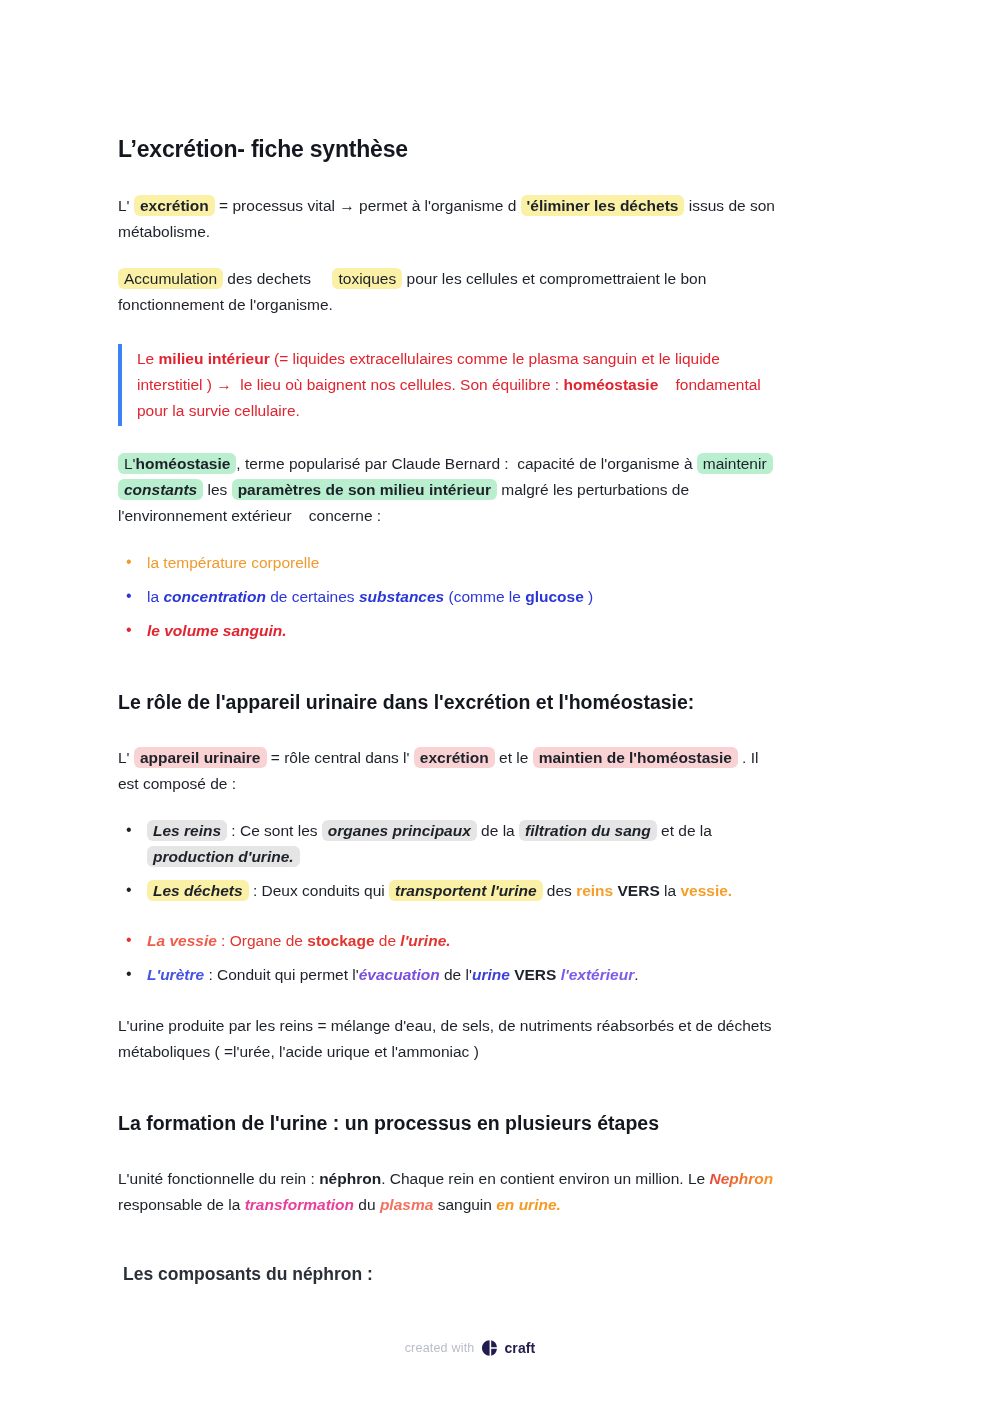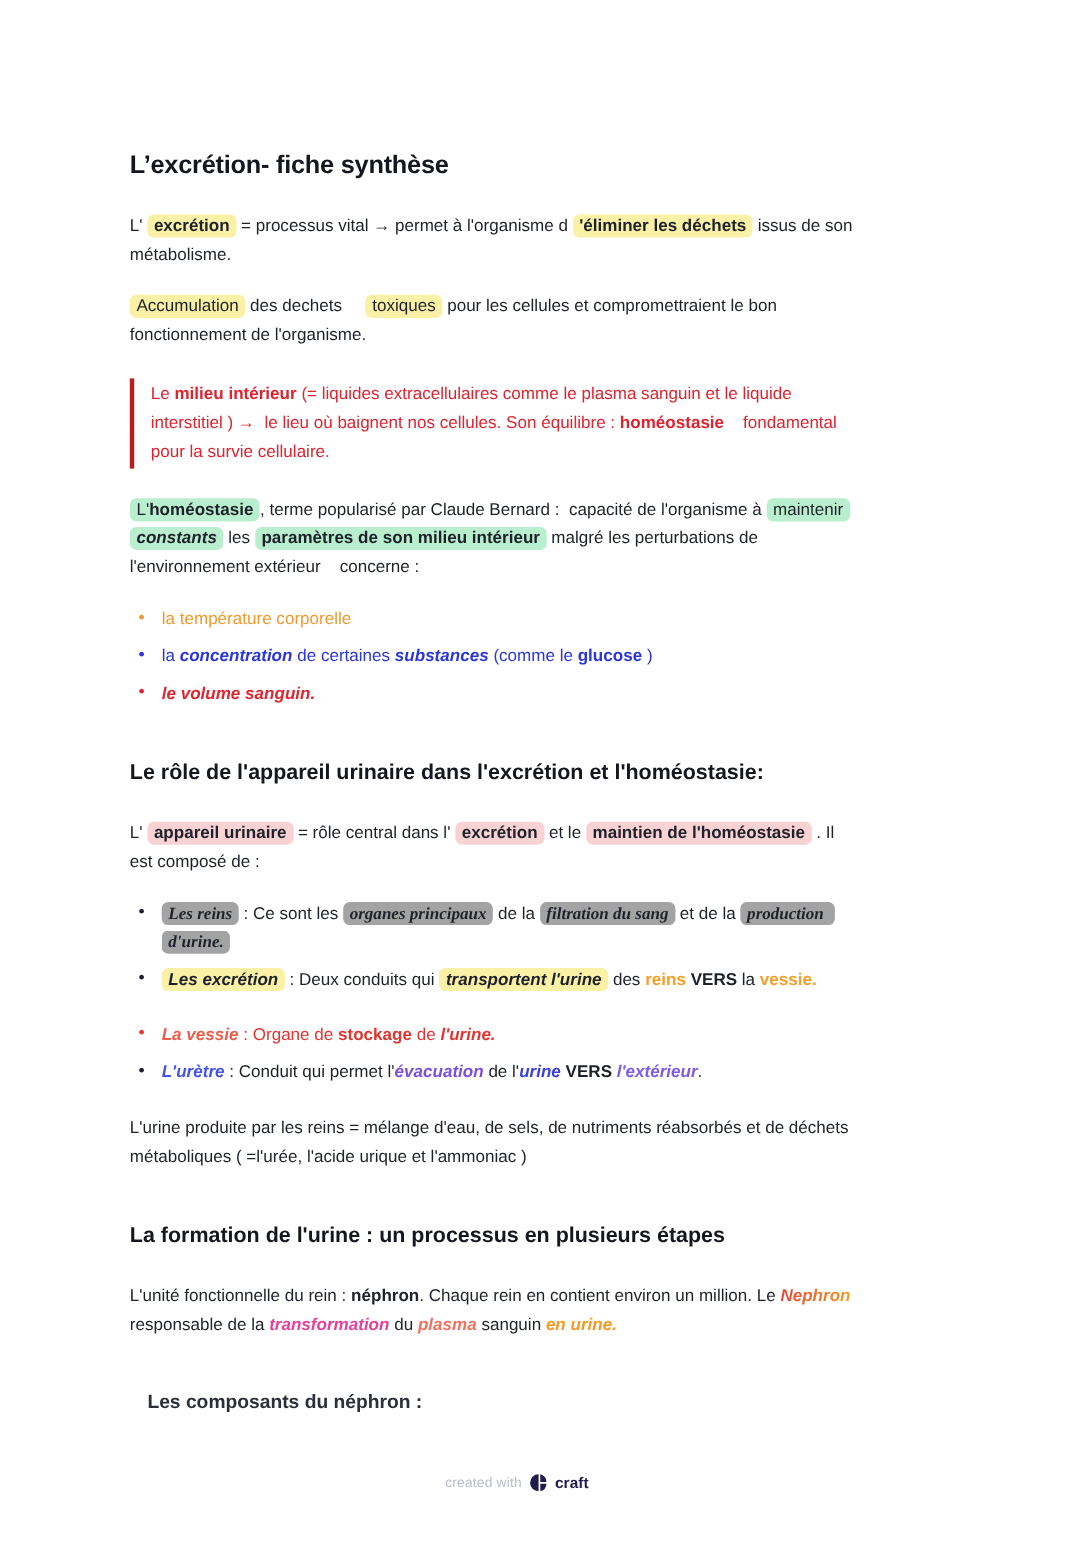--- a/index.html
+++ b/index.html
@@ -3,38 +3,38 @@
 <meta charset="utf-8">
 <style>
   html,body{margin:0;padding:0;background:#ffffff;}
   .page{
     width:896px;height:1404px;position:relative;background:#ffffff;
     font-family:"Liberation Sans",sans-serif;color:#1d2129;overflow:hidden;
   }
   .content{padding:130px 118px 0 118px;font-size:15.5px;line-height:1.68;}
   h1{font-size:23px;font-weight:700;margin:0 0 24px 0;color:#14171f;letter-spacing:-0.2px;}
   h2{font-size:19.5px;font-weight:700;margin:42px 0 26px 0;color:#14171f;}
-  h3{font-size:17.5px;font-weight:700;margin:42px 0 0 16px;color:#2a2f38;}
+  h3{font-size:17.5px;font-weight:700;margin:42px 0 0 5px;color:#2a2f38;}
   p.rich{margin:0 0 21px 0;white-space:pre-wrap;}
   .quote{
-    border-left:4px solid #b91c1c;padding:2px 0 2px 15px;margin:26px 0 25px 0;
+    border-left:4px solid #3b82f6;padding:2px 0 2px 15px;margin:26px 0 25px 0;
     color:#e0232e;white-space:pre-wrap;
   }
   ul{list-style:none;margin:0 0 25px 0;padding:0;}
   li{position:relative;padding-left:29px;margin:0 0 8px 0;white-space:pre-wrap;}
   li::before{content:"\2022";position:absolute;left:8px;top:-1px;font-size:16px;}
   .b{font-weight:700;}
   .i{font-style:italic;}
   .bi{font-weight:700;font-style:italic;}
   .hl{padding:2px 6px;border-radius:6px;-webkit-box-decoration-break:clone;box-decoration-break:clone;}
   .hl-yellow{background:#faf0a6;}
   .hl-mint{background:#b9efce;}
   .hl-lime{background:#ddf3c4;}
   .hl-pink{background:#f9d2d4;margin-top:15px;}
-  .hl-blue{background:#a3a3a3;font-family:Liberation Serif, serif;}
+  .hl-blue{background:#e5e5e5;}
   .c-orange{color:#f09a2e;}
   .c-blue{color:#2b36d9;}
   .c-red{color:#e02430;}
   .c-tan{color:#c9994d;}
   .c-gold{color:#d18a3a;}
   .c-amber{color:#f59e2a;}
   .c-coral{color:#ef5c49;}
   .c-vessred{color:#e2352f;margin-top:24px;}
   .c-indigo{color:#4653e4;text-align:center;}
   .c-purple{color:#7a4fe0;}
@@ -75,21 +75,21 @@
       <li class="c-red"><span class="bi">le volume sanguin.</span></li>
     </ul>
 
 
     <h2>Le rôle de l'appareil urinaire dans l'excrétion et l'homéostasie:</h2>
 
     <p class="rich"><span>L' </span><span class="hl hl-pink b">appareil urinaire</span><span> = rôle central dans l' </span><span class="hl hl-pink b">excrétion</span><span> et le </span><span class="hl hl-pink b">maintien de l'homéostasie</span><span> . Il est composé de :</span></p>
 
     <ul>
       <li><span class="hl hl-blue bi">Les reins</span><span> : Ce sont les </span><span class="hl hl-blue bi">organes principaux</span><span> de la </span><span class="hl hl-blue bi">filtration du sang</span><span> et de la </span><span class="hl hl-blue bi">production d'urine.</span></li>
-      <li><span class="hl hl-yellow bi">Les excrétion</span><span> : Deux conduits qui </span><span class="hl hl-yellow bi">transportent l'urine</span><span> des </span><span class="b c-amber">reins</span><span> </span><span class="b">VERS</span><span> la </span><span class="b c-amber">vessie.</span></li>
+      <li><span class="hl hl-yellow bi">Les déchets</span><span> : Deux conduits qui </span><span class="hl hl-yellow bi">transportent l'urine</span><span> des </span><span class="b c-amber">reins</span><span> </span><span class="b">VERS</span><span> la </span><span class="b c-amber">vessie.</span></li>
       <li class="c-vessred"><span class="bi c-coral">La vessie</span><span> : Organe de </span><span class="b">stockage</span><span> de </span><span class="bi">l'urine.</span></li>
       <li><span class="bi c-indigo">L'urètre</span><span> : Conduit qui permet l'</span><span class="bi c-purple">évacuation</span><span> de l'</span><span class="bi c-blueviolet">urine</span><span> </span><span class="b">VERS</span><span> </span><span class="bi c-lilac">l'extérieur</span><span>.</span></li>
     </ul>
 
     <p class="rich">L'urine produite par les reins = mélange d'eau, de sels, de nutriments réabsorbés et de déchets métaboliques ( =l'urée, l'acide urique et l'ammoniac )</p>
 
     <h2>La formation de l'urine : un processus en plusieurs étapes</h2>
 
     <p class="rich"><span>L'unité fonctionnelle du rein : </span><span class="b">néphron</span><span>. Chaque rein en contient environ un million. Le </span><span class="bi grad-fire">Nephron</span><span> responsable de la </span><span class="bi c-magenta">transformation</span><span> du </span><span class="bi c-salmon">plasma</span><span> sanguin </span><span class="bi c-orange2">en urine.</span></p>
 

